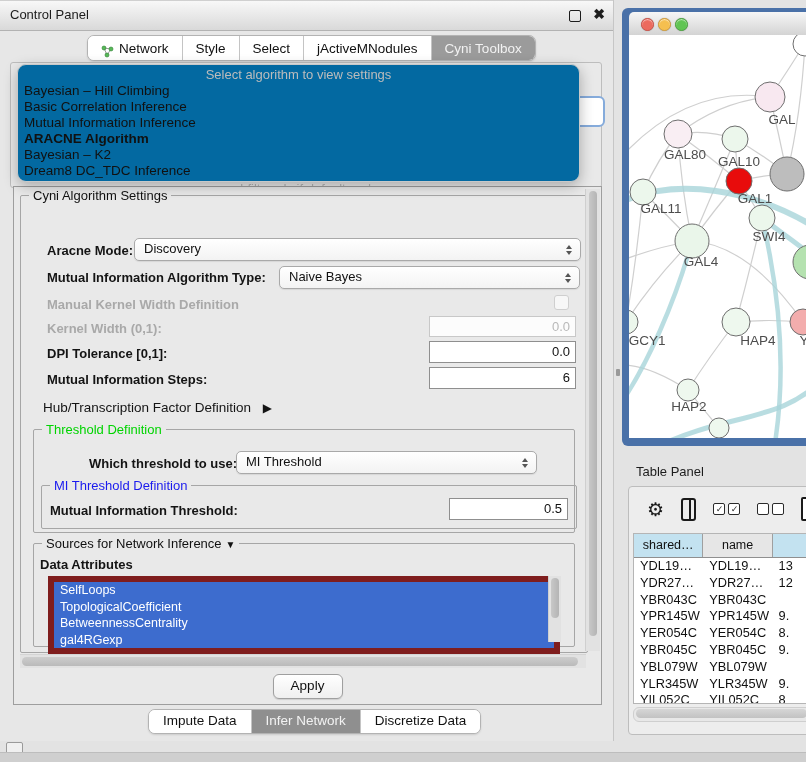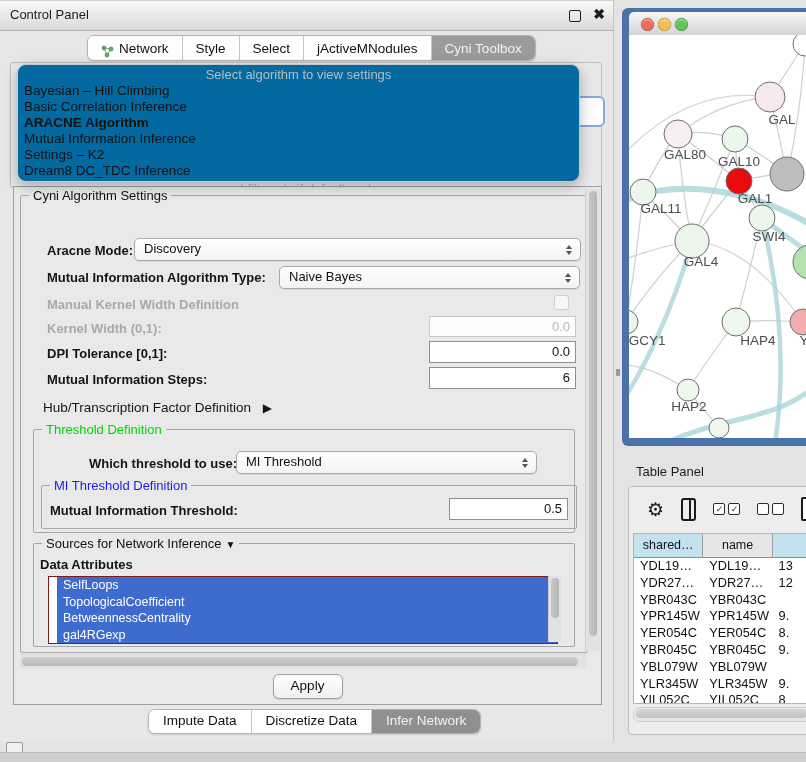--- a/index.html
+++ b/index.html
@@ -43,21 +43,21 @@
   .spinner{position:absolute;right:8px;top:50%;transform:translateY(-50%);display:flex;flex-direction:column;gap:2px;}
   .spinner i{display:block;width:0;height:0;border-left:3.5px solid transparent;border-right:3.5px solid transparent;}
   .spinner .up{border-bottom:4px solid #555;}
   .spinner .dn{border-top:4px solid #555;}
   .tfield{position:absolute;background:#fff;border:1px solid #8f8f8f;font-size:13px;line-height:19px;text-align:right;padding-right:5px;}
   .tfield.disabled{border:1px solid #c8c8c8;background:#fcfcfc;color:#b9b9b9;}
   .checkbox{position:absolute;width:13px;height:13px;border:1.5px solid #cfcfcf;background:#f7f7f7;border-radius:3px;cursor:pointer;}
   .hub-row{position:absolute;font-size:13.5px;color:#141414;white-space:nowrap;cursor:pointer;}
   .hub-row .tri{display:inline-block;margin-left:8px;font-size:12px;}
   .legend .tri-down{font-size:10px;margin-left:4px;}
-  .attr-list{position:absolute;background:#fff;border:1px solid #7f1d1d;overflow:hidden;padding-left:8px;}
+  .attr-list{position:absolute;background:#fff;border:6px solid #7f1d1d;overflow:hidden;}
   .attr-item{height:16.5px;line-height:16.5px;background:var(--sel-blue);color:#fff;font-size:12.5px;padding-left:6px;cursor:pointer;}
   .vscroll{position:absolute;background:#e2e2e2;border-left:1px solid #cfcfcf;}
   .vthumb{position:absolute;left:2px;width:8px;background:linear-gradient(90deg,#c8c8c8,#b4b4b4);border-radius:5px;cursor:pointer;}
   .hscroll{position:absolute;background:#e2e2e2;border-top:1px solid #d4d4d4;}
   .hthumb{position:absolute;top:2px;height:9px;background:linear-gradient(#cdcdcd,#bababa);border-radius:5px;cursor:pointer;}
   .apply-btn{position:absolute;left:50%;transform:translateX(-50%);top:487px;width:68px;height:23px;background:linear-gradient(#ffffff,#efefef);border:1px solid #9f9f9f;border-radius:6px;font-size:13.5px;text-align:center;line-height:22px;cursor:pointer;box-shadow:0 1px 1px rgba(0,0,0,.12);}
   .bottom-tabs{position:absolute;left:148px;top:709px;display:flex;height:23px;border:1px solid #b3b3b3;border-radius:7px;overflow:hidden;background:#fff;box-shadow:0 1px 2px rgba(0,0,0,.12);}
   .btab{padding:0 14px;line-height:22px;font-size:13.5px;background:#fff;border-right:1px solid #c4c4c4;white-space:nowrap;cursor:pointer;}
   .btab:last-child{border-right:none;}
   .btab.selected{background:#8f8f8f;color:#f2f2f2;}
@@ -129,23 +129,23 @@
 
   <div class="behind-panel"></div>
   <div class="behind-combo"></div>
   <div class="behind-sliver"><span>gal-filtered sif default node</span></div>
 
   <div class="algo-popup">
     <div class="algo-prompt">Select algorithm to view settings</div>
     <div id="algo-list">
         <div class="algo-item">Bayesian – Hill Climbing</div>
         <div class="algo-item">Basic Correlation Inference</div>
+        <div class="algo-item">Mutual Information Inference</div>
         <div class="algo-item selected">ARACNE Algorithm</div>
-        <div class="algo-item">Mutual Information Inference</div>
-        <div class="algo-item">Settings – K2</div>
+        <div class="algo-item">Bayesian – K2</div>
         <div class="algo-item">Dream8 DC_TDC Inference</div>
       </div>
   </div>
 
   <div class="settings-panel">
 
     <div class="groupbox" style="left:6px;top:8px;width:566px;height:456px;">
       <span class="legend">Cyni Algorithm Settings</span>
     </div>
 
@@ -215,22 +215,22 @@
     </div>
     <div class="hscroll" style="left:6px;top:467px;width:566px;height:13px;">
       <div class="hthumb" style="left:2px;width:556px;"></div>
     </div>
 
     <div class="apply-btn">Apply</div>
   </div>
 
   <div class="bottom-tabs">
     <span class="btab">Impute Data</span>
+    <span class="btab selected">Infer Network</span>
     <span class="btab">Discretize Data</span>
-    <span class="btab selected">Infer Network</span>
   </div>
 </div>
 
 <div class="divider-handle"></div>
 
 <div class="net-window">
   <div class="net-titlebar">
     <span class="traffic" style="left:12px;background:var(--traffic-red);border:1px solid #d1554c;"></span>
     <span class="traffic" style="left:29px;background:var(--traffic-yellow);border:1px solid #d8a23e;"></span>
     <span class="traffic" style="left:46px;background:var(--traffic-green);border:1px solid #4fa844;"></span>

